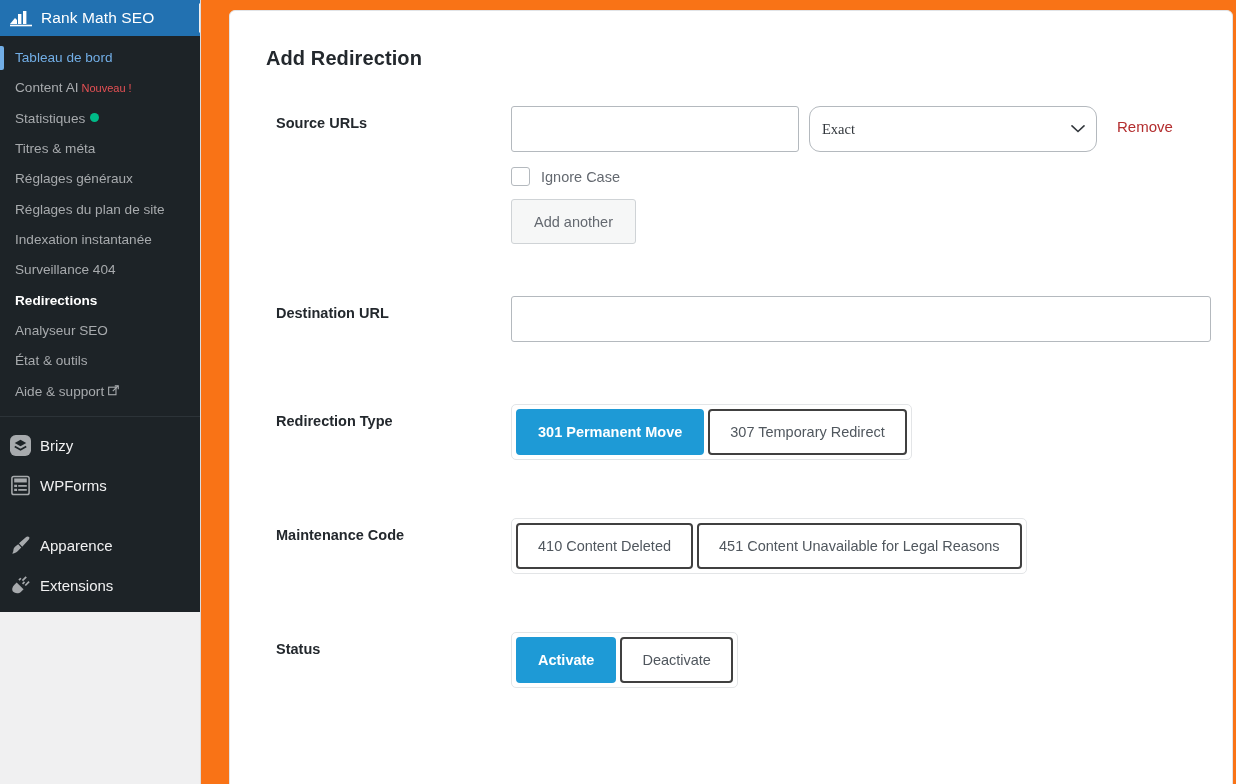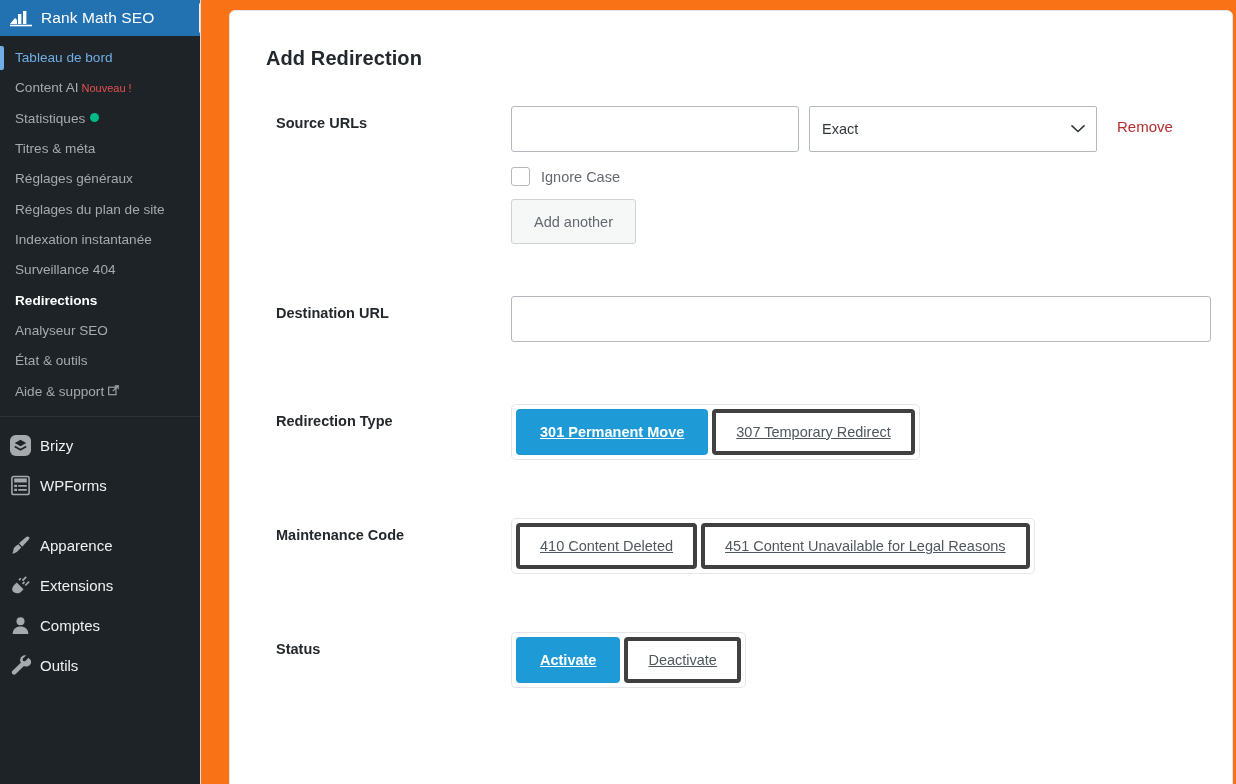--- a/index.html
+++ b/index.html
@@ -14,21 +14,21 @@
     position: relative;
     width: 1236px; height: 784px;
     display: flex;
     background: #f0f0f1;
   }
 
   
   #sidebar {
     width: 200px;
     min-width: 200px;
-    height: 784px;
+    height: 612px;
     background: #1d2327;
     position: relative;
     overflow: hidden;
   }
   .rm-header {
     height: 36px;
     background: #2271b1;
     display: flex;
     align-items: center;
     padding-left: 10px;
@@ -188,26 +188,26 @@
   .sel {
     position: relative;
     width: 100%;
   }
   .sel select {
     appearance: none;
     -webkit-appearance: none;
     width: 100%;
     height: 46px;
     border: 1px solid #b4b9be;
-    border-radius: 2px;
+    border-radius: 11px;
     background: #fff;
     font-size: 14.5px;
     color: #32373c;
     padding: 0 32px 0 12px;
-    font-family: Liberation Sans, sans-serif;
+    font-family: Liberation Serif, serif;
     cursor: pointer;
     outline: none;
   }
   .sel .chev {
     position: absolute;
     right: 12px; top: 50%;
     transform: translateY(-50%);
     pointer-events: none;
     line-height: 0;
   }
@@ -257,31 +257,30 @@
   
   .btngroup {
     display: inline-flex;
     border: 1px solid #e3e5e7;
     border-radius: 5px;
     padding: 4px;
     background: #fff;
     gap: 4px;
   }
   .gbtn {
-    border: 4px solid #404040;
+    border: 2px solid #404040;
     border-radius: 4px;
     background: #fff;
     color: #50575e;
     font-size: 14.5px;
     font-family: "Liberation Sans", sans-serif;
     height: 46px;
     padding: 0 20px;
     cursor: pointer;
     white-space: nowrap;
-    text-decoration: underline;
   }
   .gbtn.sel-on {
     background: #1e9ad6;
     border-color: #1e9ad6;
     color: #ffffff;
     font-weight: bold;
   }
 
   .spacer-40 { height: 52px; }
   .spacer-60 { height: 62px; }

